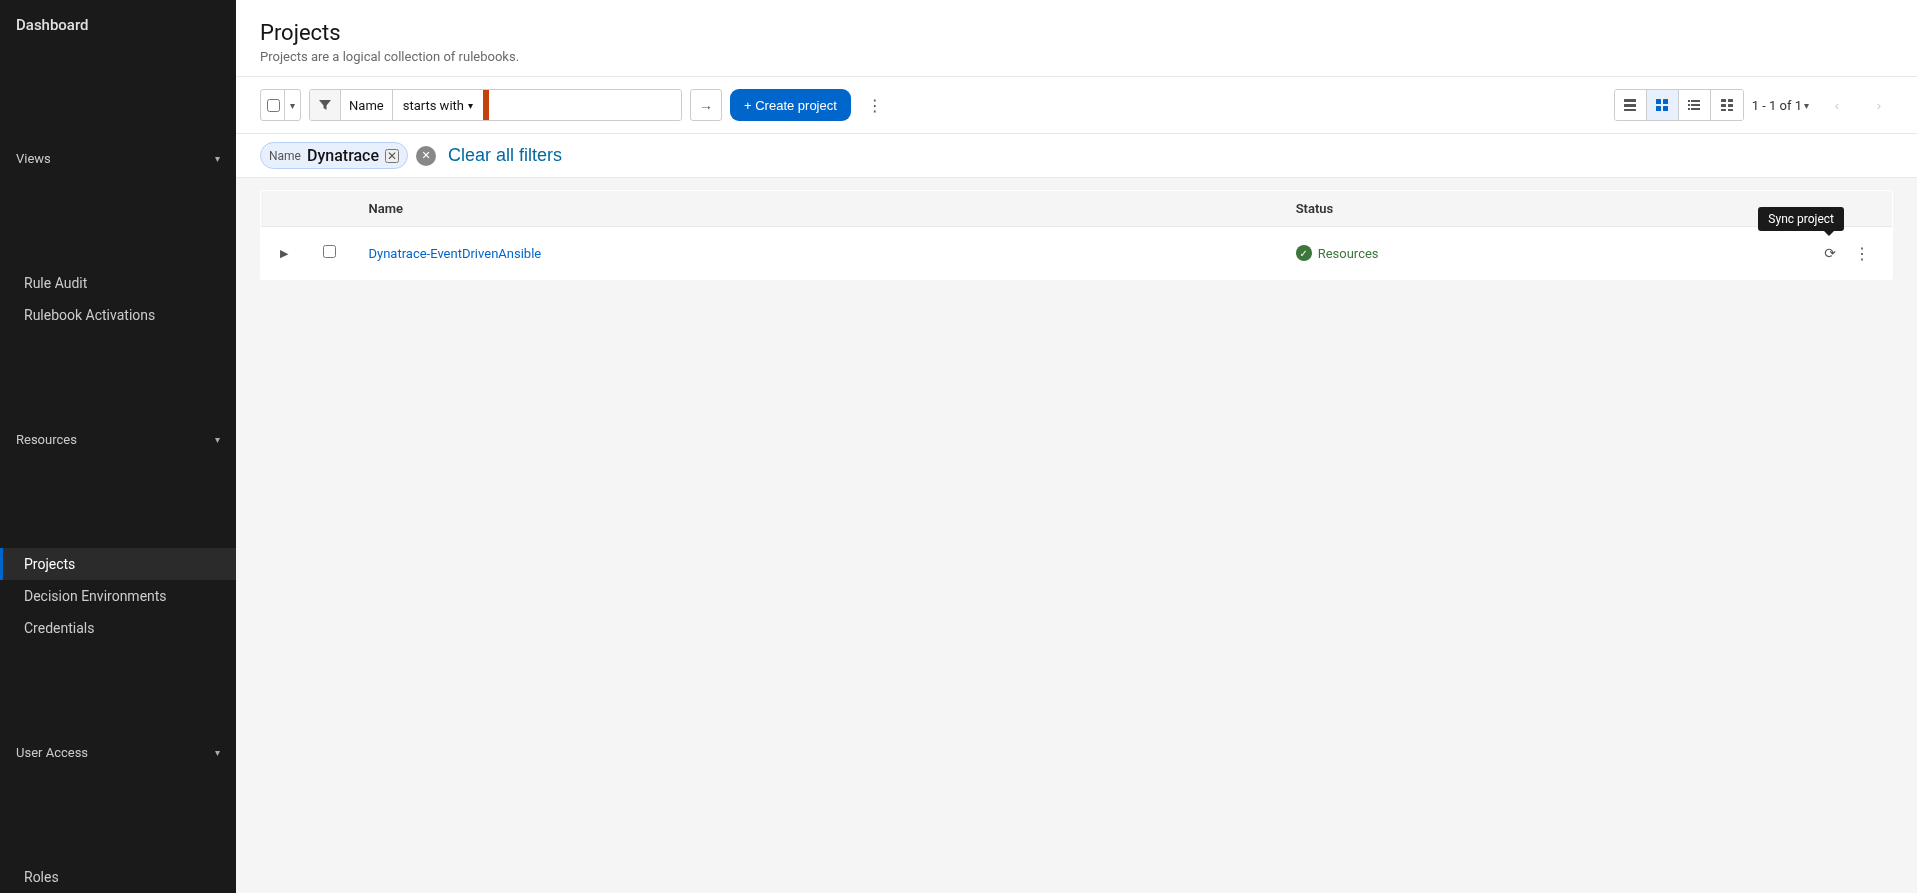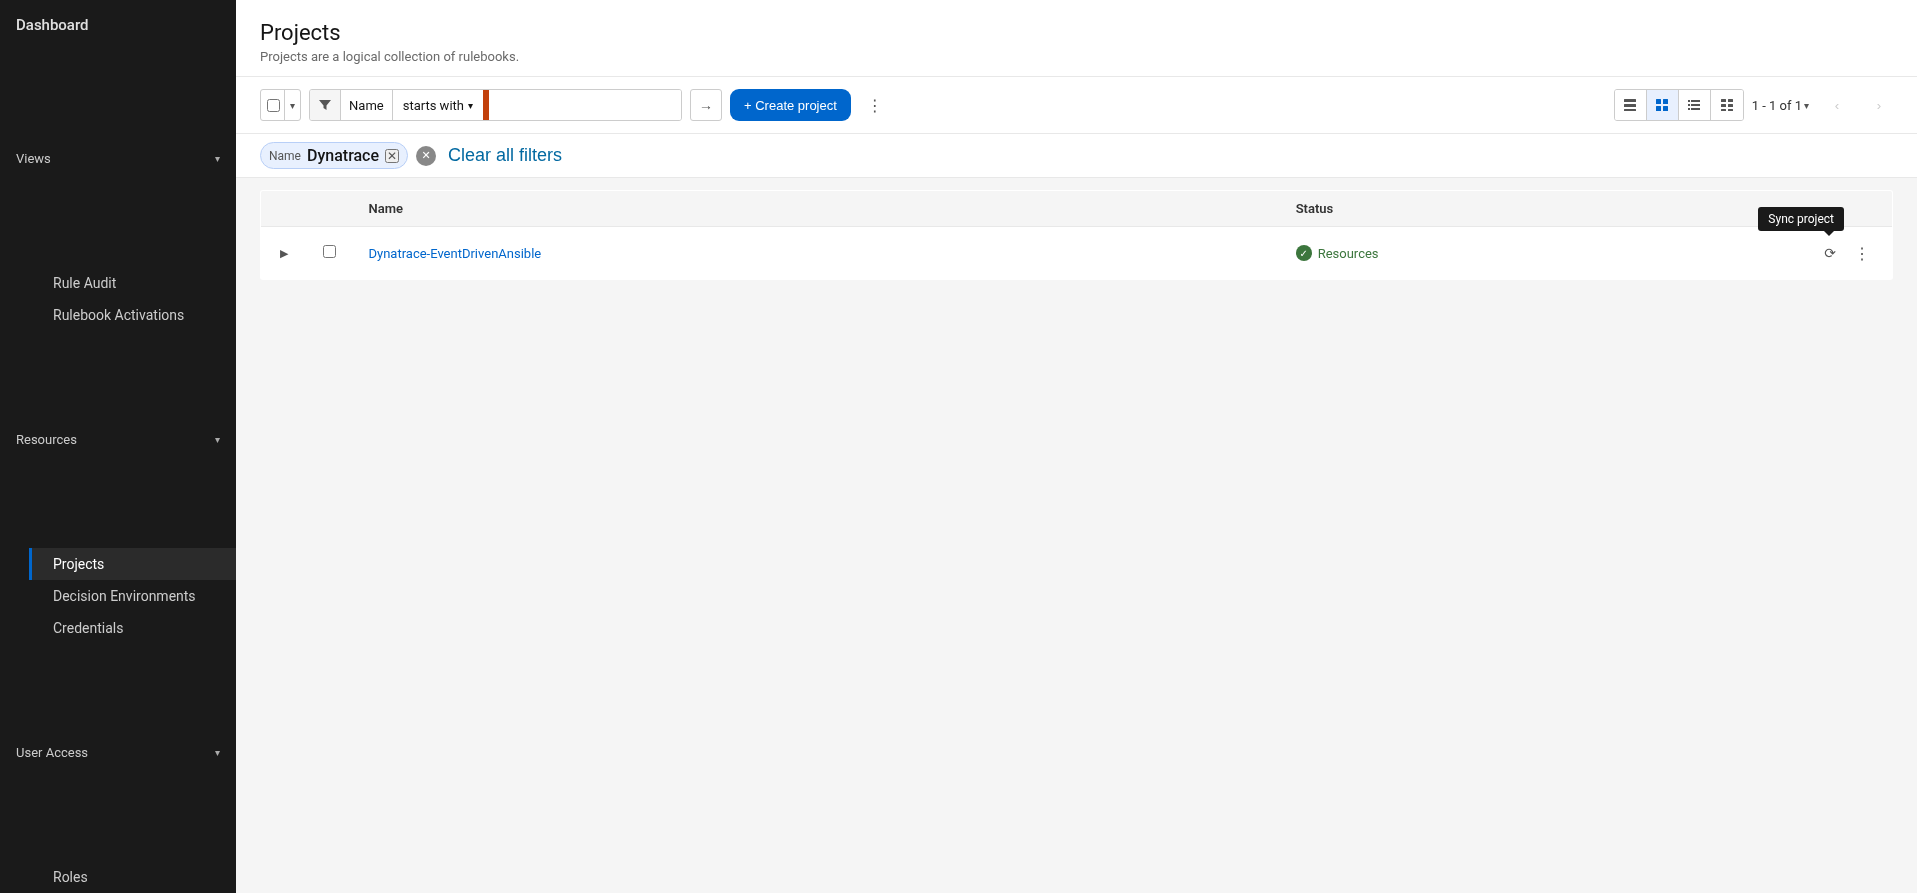--- a/index.html
+++ b/index.html
@@ -29,21 +29,20 @@
       font-size: 10px;
       color: #aaa;
     }
     .sidebar-item {
       padding: 8px 16px 8px 24px;
       font-size: 14px;
       color: #ccc;
       cursor: pointer;
       display: flex;
       align-items: center;
-      margin-left: 29px;
     }
     .sidebar-item.active { background: #2b2b2b; color: #fff; border-left: 3px solid #06c; padding-left: 21px; }
     .sidebar-dashboard {
       padding: 16px 16px;
       font-size: 15px;
       color: #e0e0e0;
       cursor: pointer;
       font-weight: 500;
     }
 

